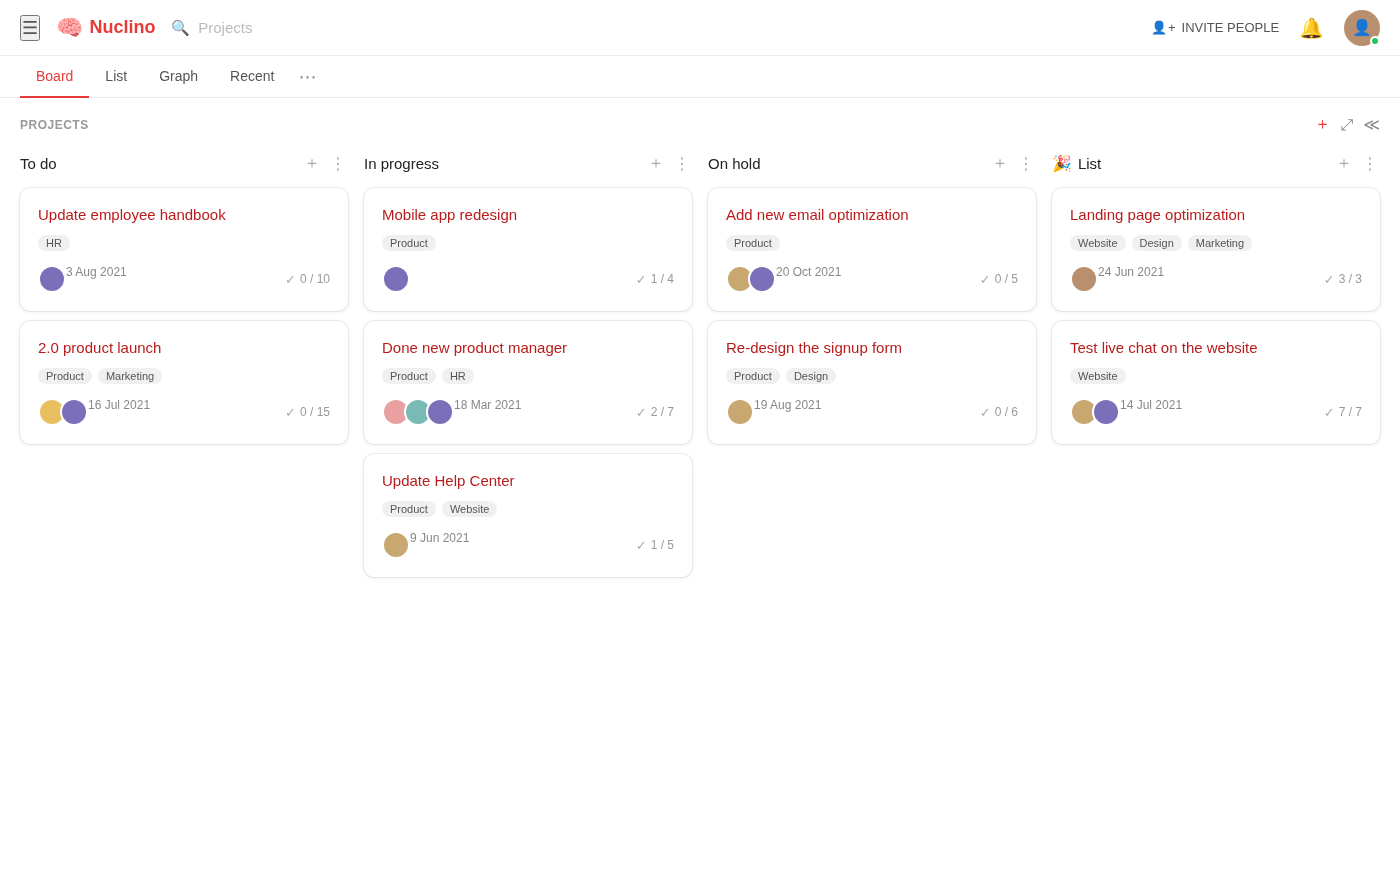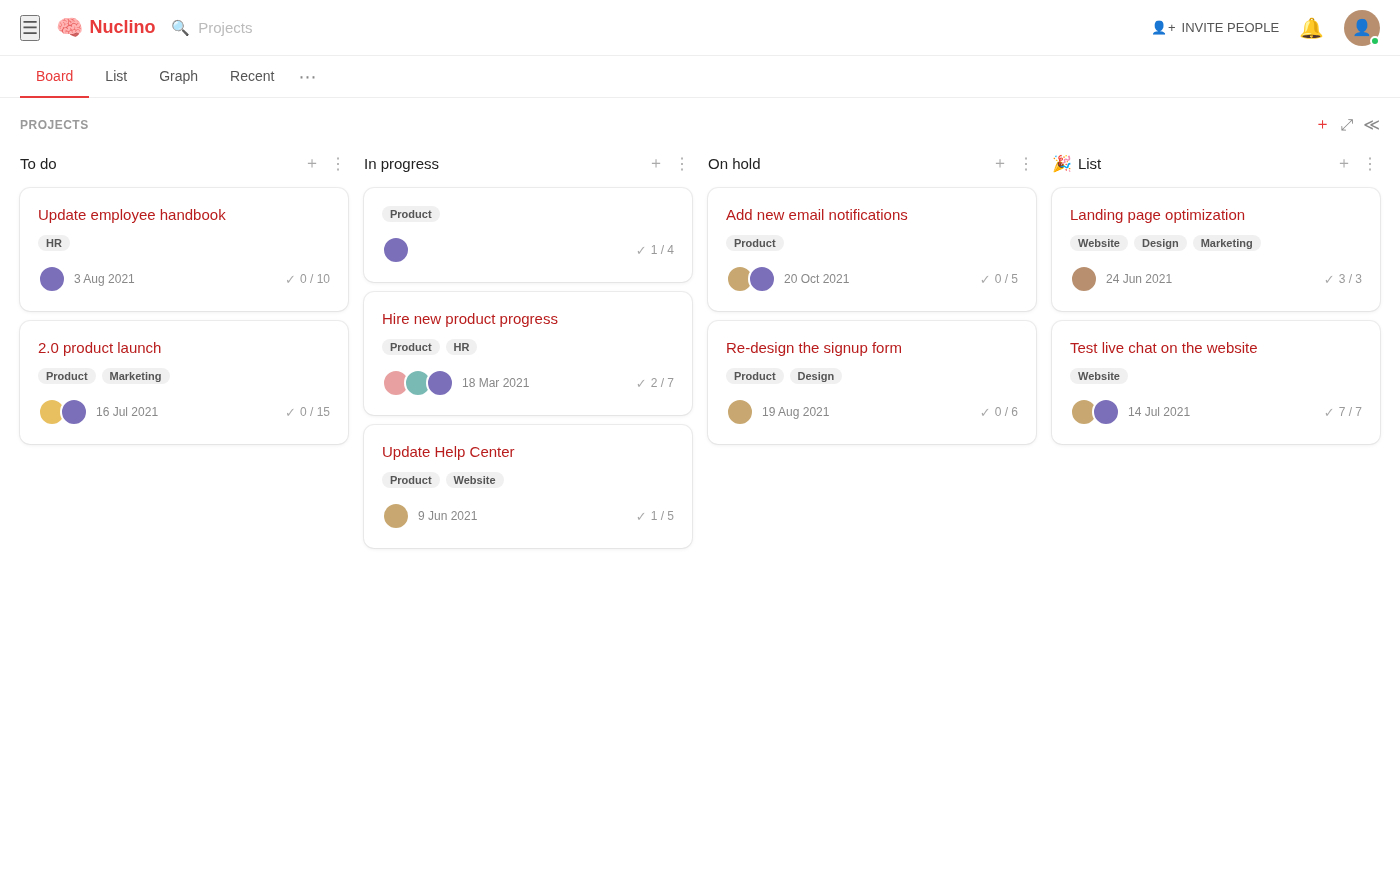--- a/index.html
+++ b/index.html
@@ -90,24 +90,24 @@
       transition: box-shadow 0.15s;
     }
     .card-title { font-size: 15px; font-weight: 500; margin-bottom: 12px; color: #b91c1c; }
     .tags { display: flex; gap: 6px; flex-wrap: wrap; margin-bottom: 14px; }
     .tag {
       font-size: 11px;
       background: #f0f0f0;
       border-radius: 8px;
       padding: 2px 8px;
       color: #555;
-      font-weight: 700;
+      font-weight: 400;
     }
     .card-footer { display: flex; align-items: center; justify-content: space-between; }
-    .card-meta-left { display: flex; align-items: center; gap: 8px; }
+    .card-meta-left { display: flex; }
     .avatars { display: flex; }
     .avatar-small {
       width: 28px; height: 28px; border-radius: 50%;
       border: 2px solid #fff;
       overflow: hidden;
       margin-right: -6px;
       background: #c0a080;
       display: flex; align-items: center; justify-content: center;
       font-size: 12px;
     }
@@ -218,38 +218,39 @@
       </div>
     </div>
 
     <div class="column">
       <div class="column-header">
         <span class="column-title">In progress</span>
         <button class="column-action">＋</button>
         <button class="column-action">⋮</button>
       </div>
       <div class="card">
+        <div class="card-title">Mobile app redesign</div>
         <div class="tags">
           <span class="tag">Product</span>
         </div>
         <div class="card-footer">
           <div class="card-meta-left">
             <div class="avatars">
               <div class="avatar-small av-purple"></div>
             </div>
             <span class="date"></span>
           </div>
           <div class="card-meta-right">
             <span class="check-icon">✓</span>
             <span>1 / 4</span>
           </div>
         </div>
       </div>
       <div class="card">
-        <div class="card-title">Hire new product progress</div>
+        <div class="card-title">Done new product manager</div>
         <div class="tags">
           <span class="tag">Product</span>
           <span class="tag">HR</span>
         </div>
         <div class="card-footer">
           <div class="card-meta-left">
             <div class="avatars">
               <div class="avatar-small av-pink"></div>
               <div class="avatar-small av-teal"></div>
               <div class="avatar-small av-purple"></div>
@@ -283,21 +284,21 @@
       </div>
     </div>
 
     <div class="column">
       <div class="column-header">
         <span class="column-title">On hold</span>
         <button class="column-action">＋</button>
         <button class="column-action">⋮</button>
       </div>
       <div class="card">
-        <div class="card-title">Add new email notifications</div>
+        <div class="card-title">Add new email optimization</div>
         <div class="tags">
           <span class="tag">Product</span>
         </div>
         <div class="card-footer">
           <div class="card-meta-left">
             <div class="avatars">
               <div class="avatar-small av-tan"></div>
               <div class="avatar-small av-purple"></div>
             </div>
             <span class="date">20 Oct 2021</span>

